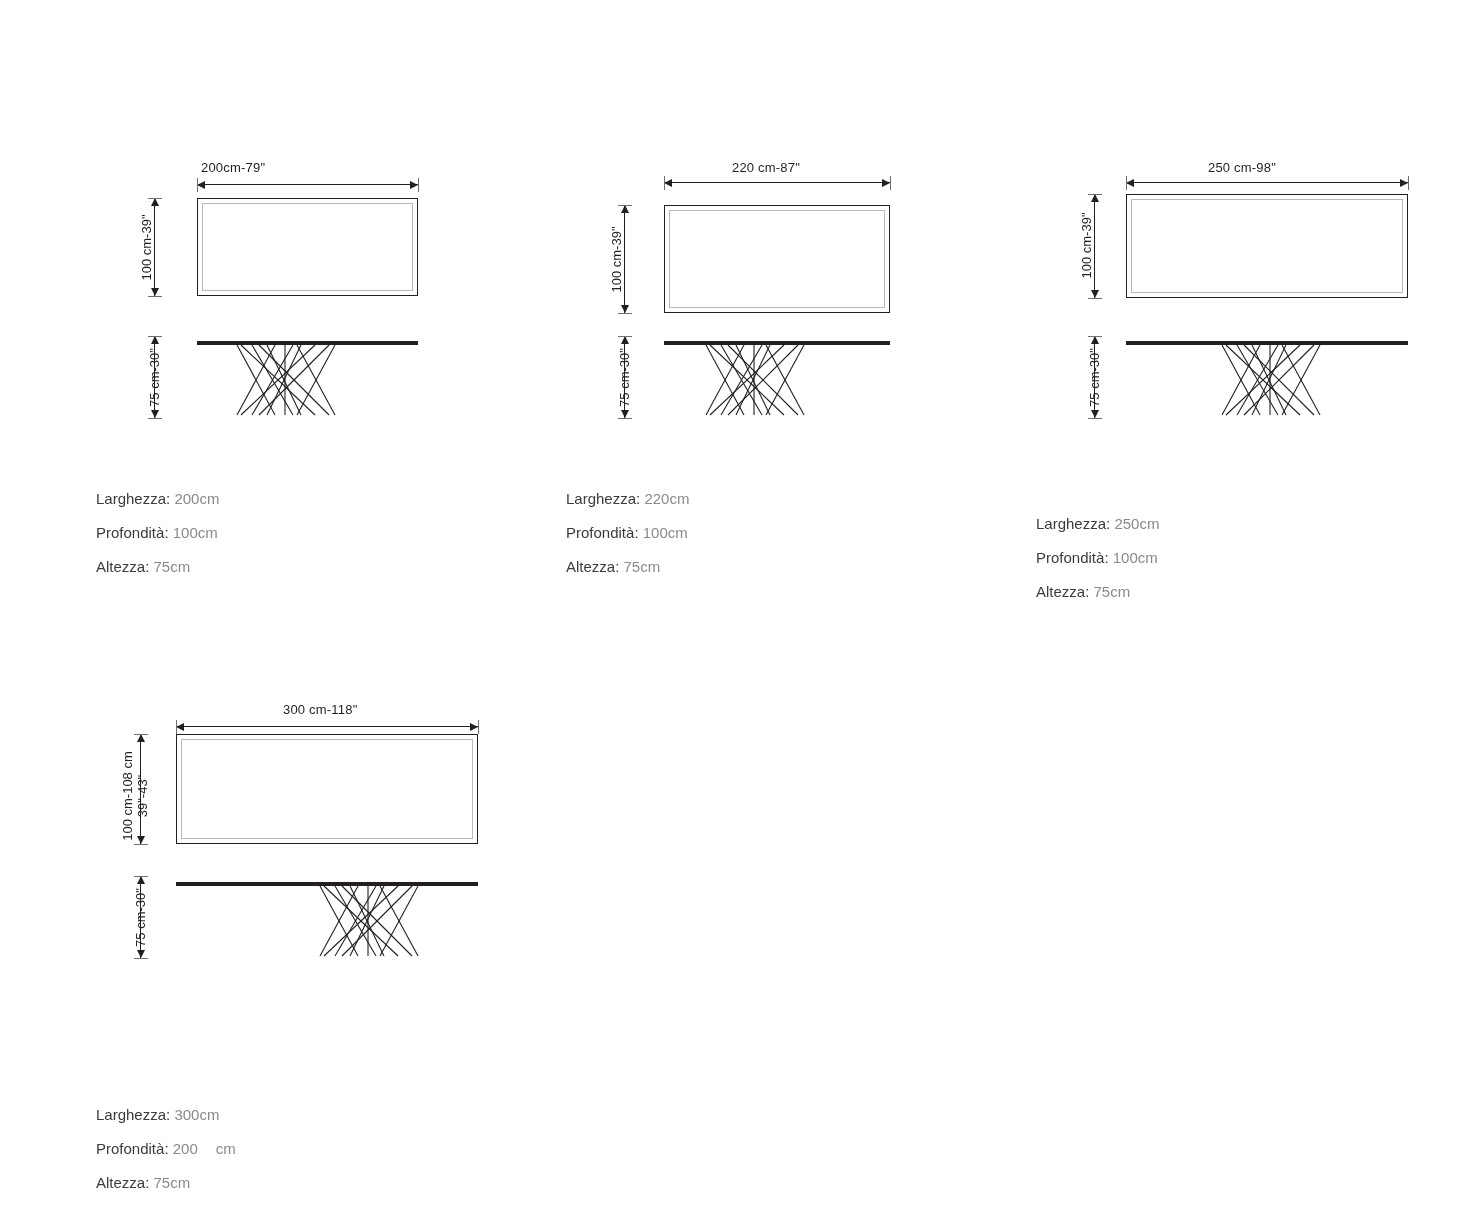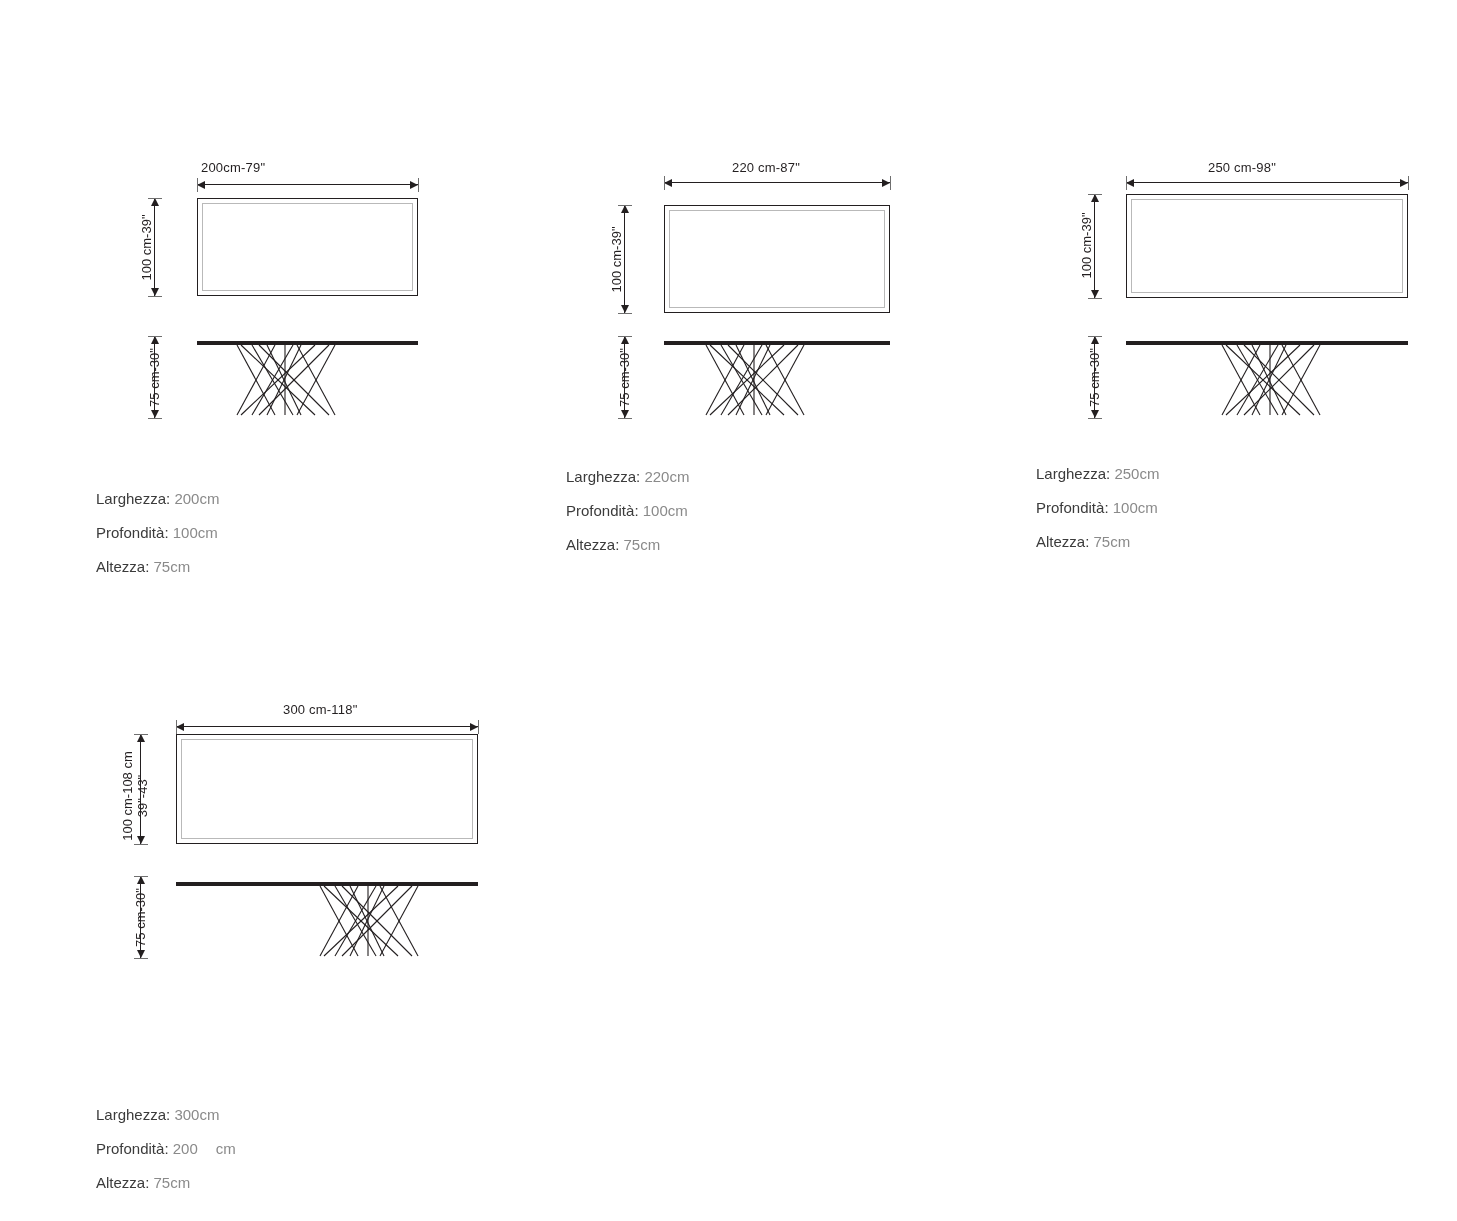--- a/index.html
+++ b/index.html
@@ -239,21 +239,21 @@
         </g>
       </svg>
     </div>
 
     <div class="arrow-v" style="left:58px; top:258px; height:82px;"></div>
     <div class="tick-h" style="left:52px; top:258px; width:14px;"></div>
     <div class="tick-h" style="left:52px; top:340px; width:14px;"></div>
     <div class="vlabel" style="left:3px; top:292px; width:110px; text-align:center;">75 cm-30"</div>
   </div>
 
-  <div class="specs" style="left:566px; top:460px;">
+  <div class="specs" style="left:566px; top:482px;">
     <div class="row">
       <span class="k">Larghezza:</span>
       <span class="v">220cm</span>
     </div>
     <div class="row">
       <span class="k">Profondità:</span>
       <span class="v">100cm</span>
     </div>
     <div class="row">
       <span class="k">Altezza:</span>
@@ -297,21 +297,21 @@
         </g>
       </svg>
     </div>
 
     <div class="arrow-v" style="left:58px; top:258px; height:82px;"></div>
     <div class="tick-h" style="left:52px; top:258px; width:14px;"></div>
     <div class="tick-h" style="left:52px; top:340px; width:14px;"></div>
     <div class="vlabel" style="left:3px; top:292px; width:110px; text-align:center;">75 cm-30"</div>
   </div>
 
-  <div class="specs" style="left:1036px; top:457px;">
+  <div class="specs" style="left:1036px; top:507px;">
     <div class="row">
       <span class="k">Larghezza:</span>
       <span class="v">250cm</span>
     </div>
     <div class="row">
       <span class="k">Profondità:</span>
       <span class="v">100cm</span>
     </div>
     <div class="row">
       <span class="k">Altezza:</span>

